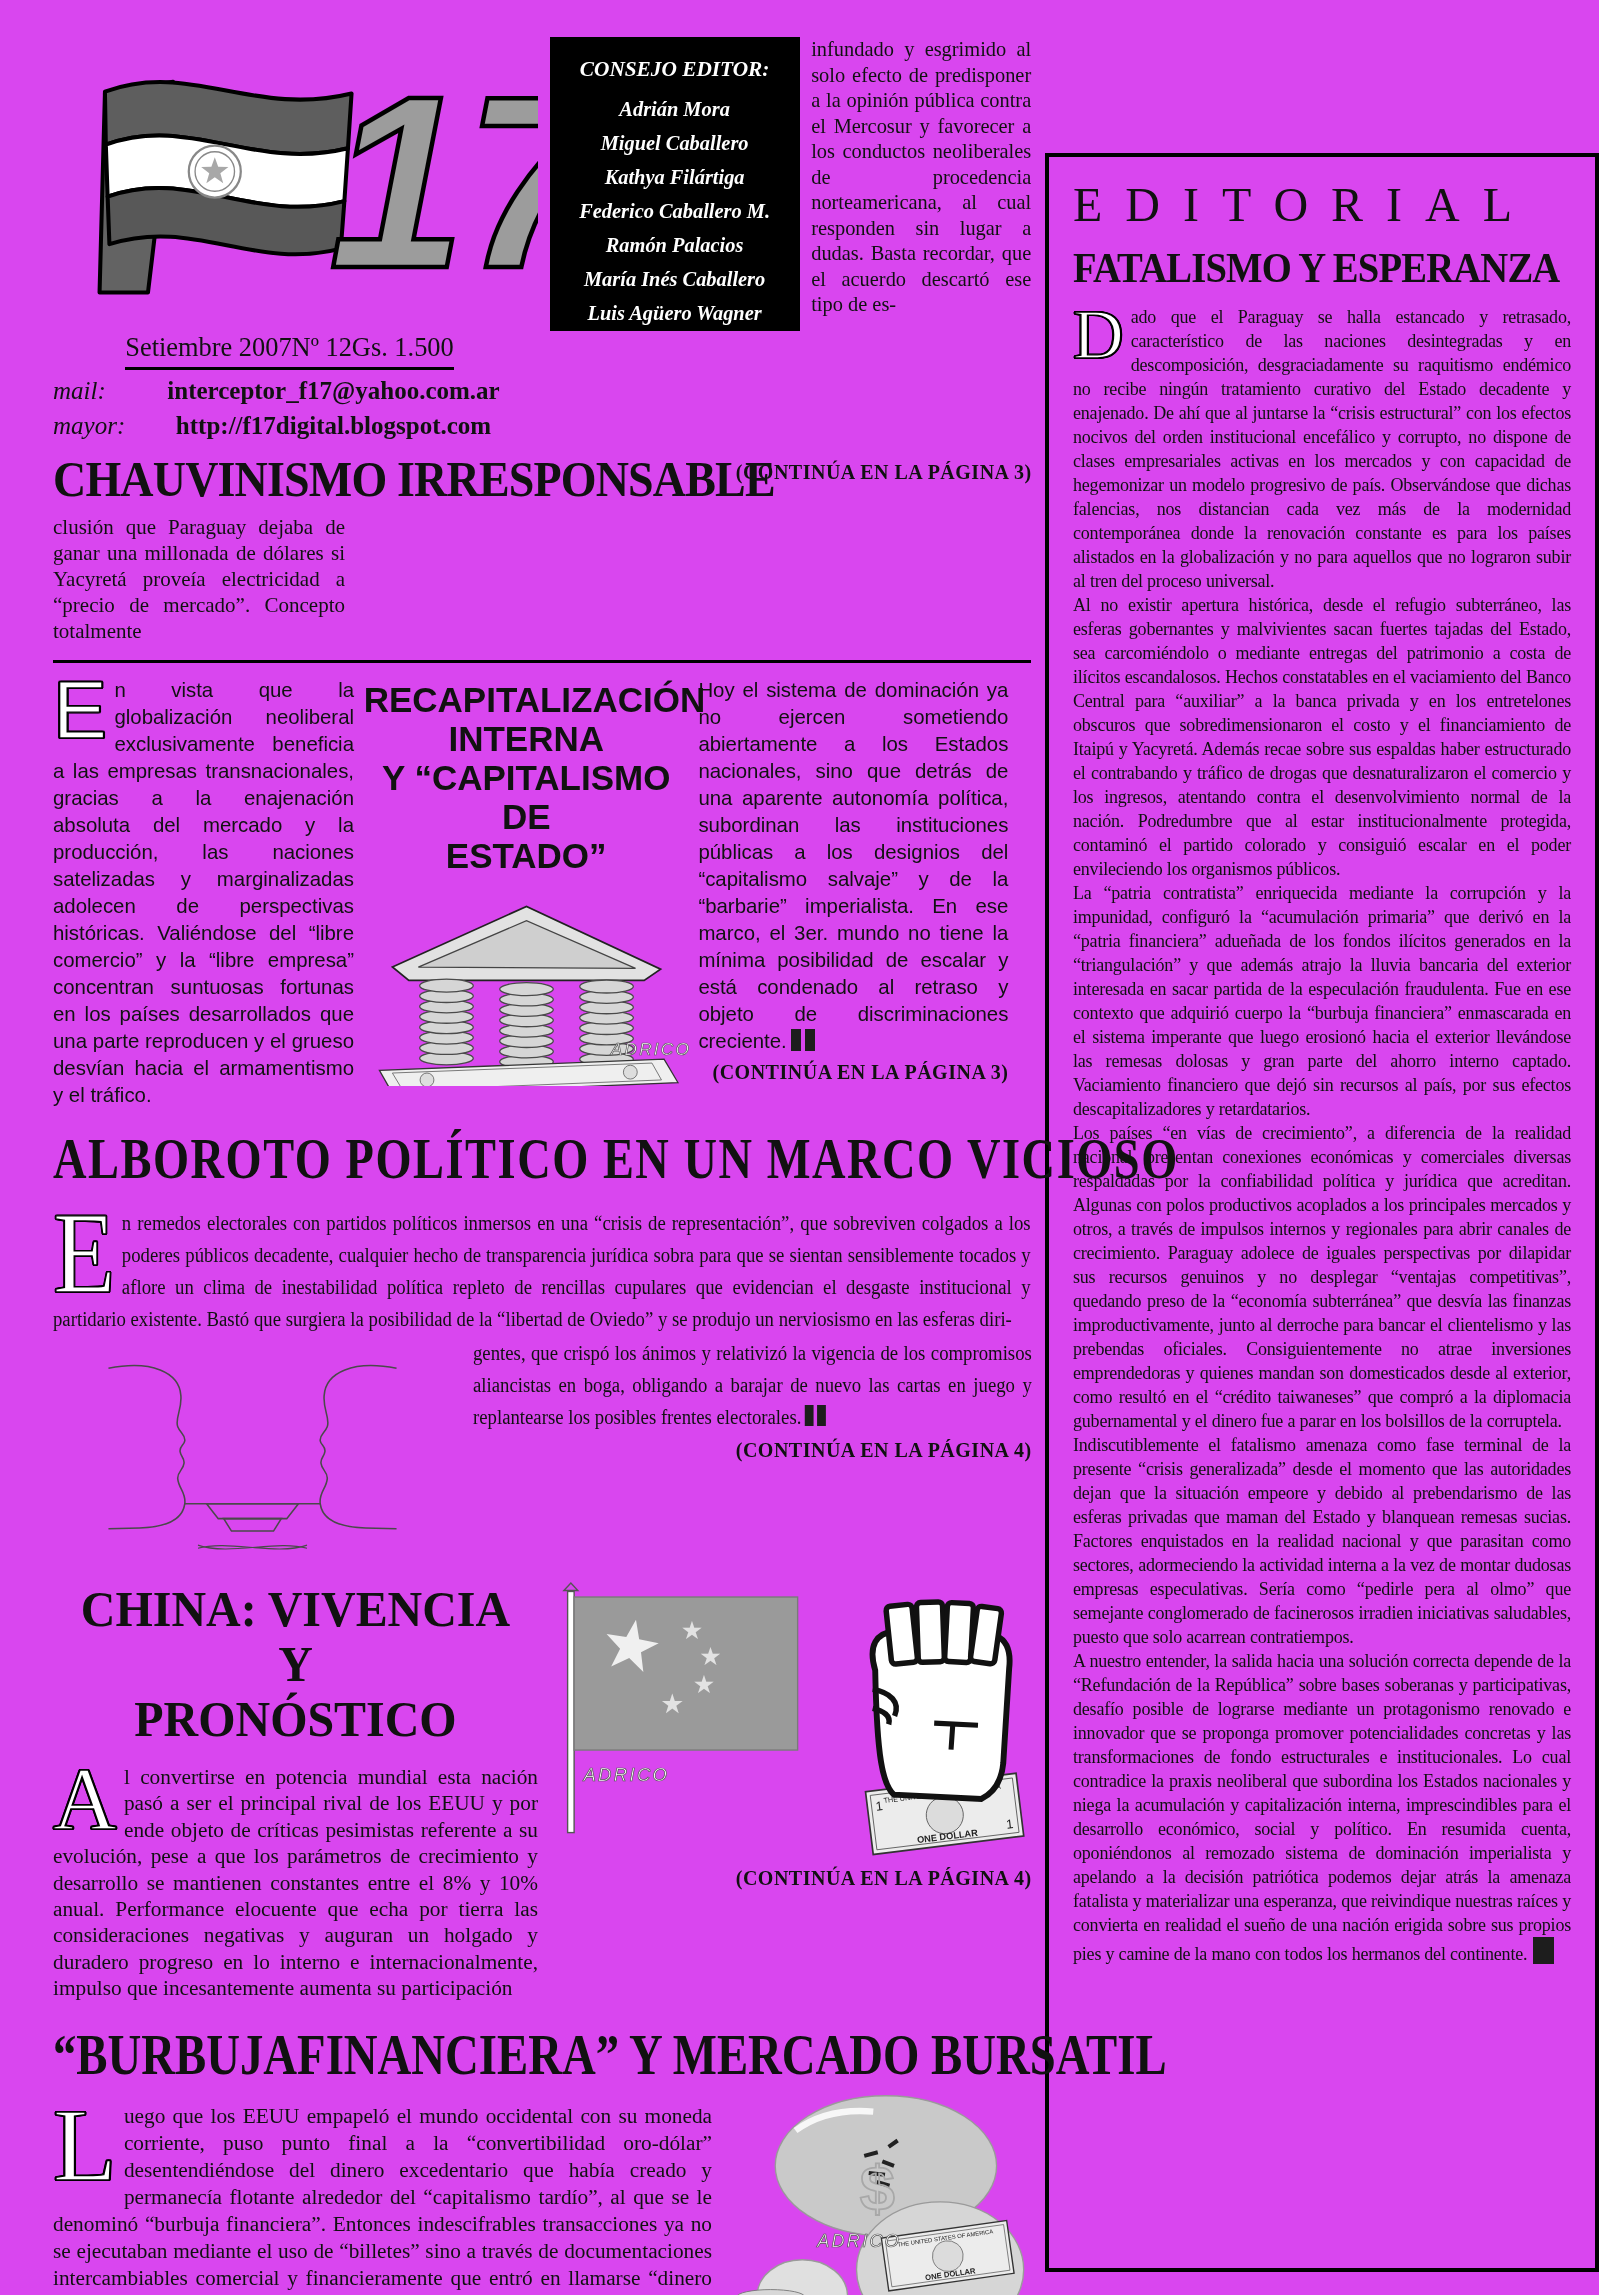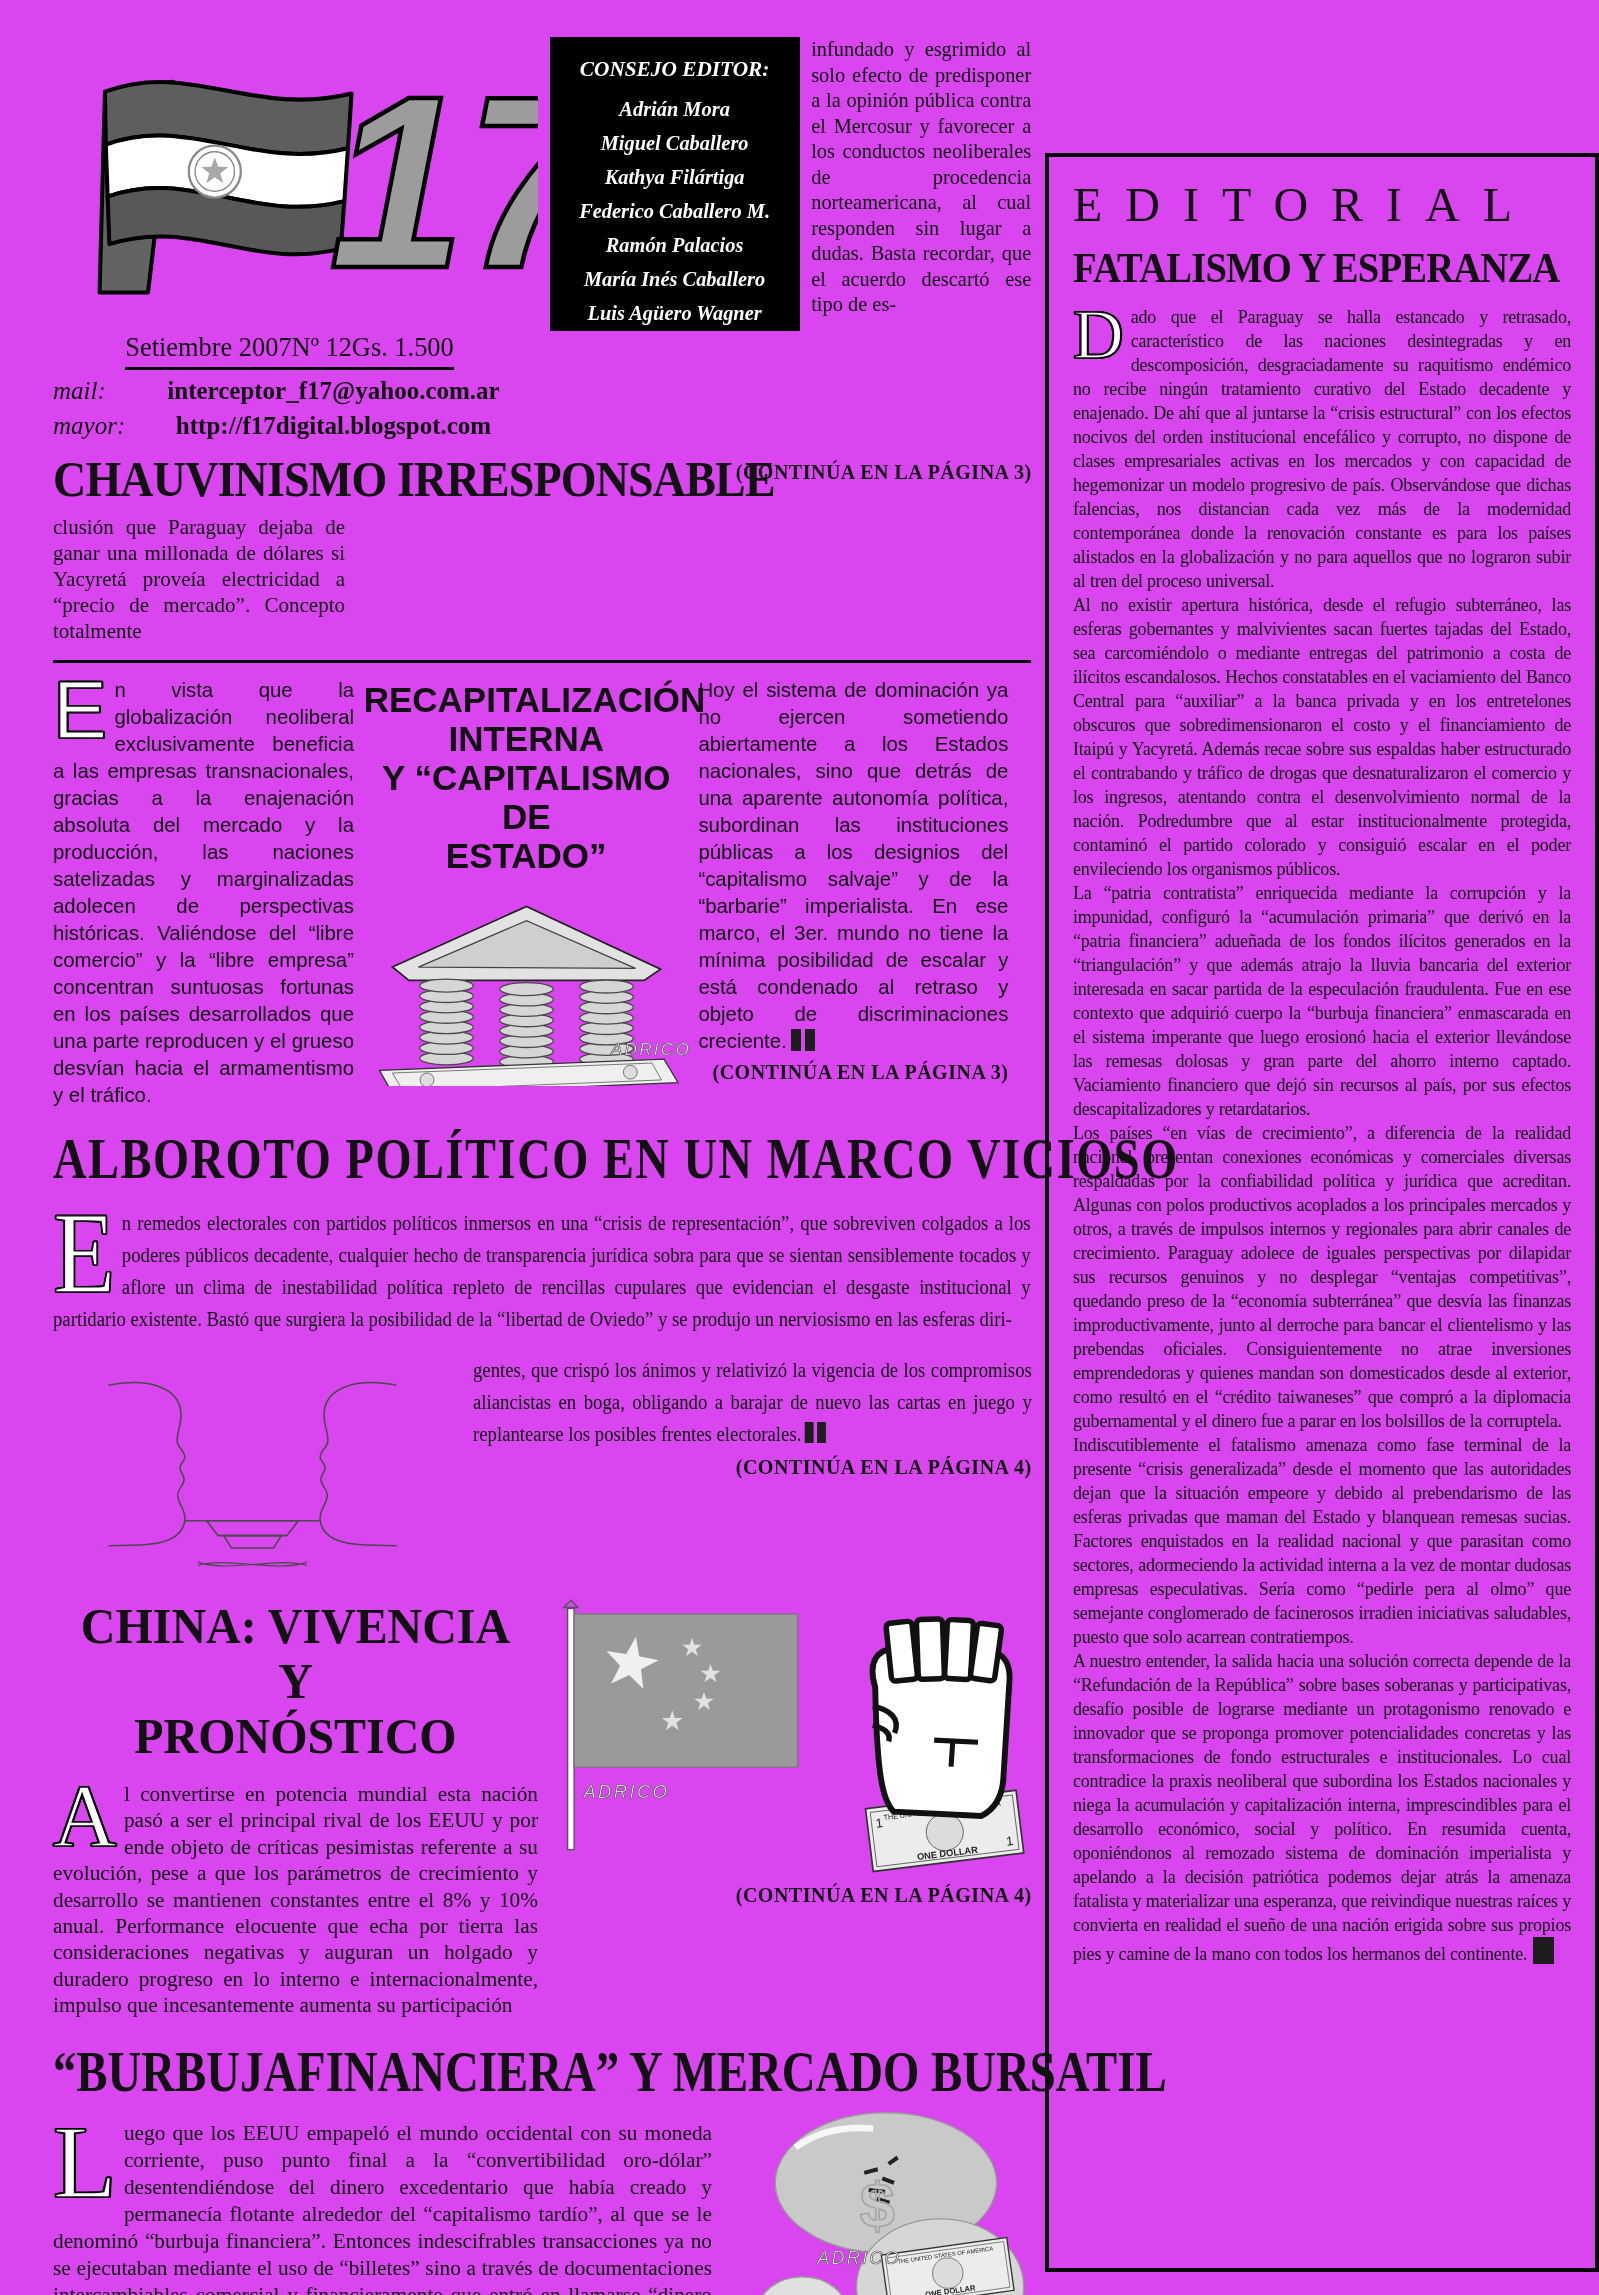--- a/index.html
+++ b/index.html
@@ -58,21 +58,21 @@
 
   
   .row-recap { display:grid; grid-template-columns:301px 325px 310px; column-gap:9.7px; }
   .recap-h { font-family:"Liberation Sans",sans-serif; font-weight:bold; font-size:35px; line-height:39px; text-align:center; margin-top:2.8px; }
   .bank-svg { display:block; width:325px; height:199px; margin-top:12px; }
 
   
   .alboroto { margin-top:21.3px; }
   .albo-h { font-weight:bold; font-size:58px; line-height:1; letter-spacing:1.9px; text-align:justify; text-align-last:justify; white-space:nowrap; display:flex; justify-content:space-between; }
   .albo-body { font-size:21.3px; line-height:32px; margin-top:18.5px; }
-  .row-albo2 { display:grid; grid-template-columns:408px 559px; column-gap:11.6px; margin-top:19px; }
+  .row-albo2 { display:grid; grid-template-columns:408px 559px; column-gap:11.6px; margin-top:2px; }
   .faces-svg { display:block; width:399px; height:218px; margin-top:8.3px; }
   .albo-cont { font-size:21.3px; line-height:32px; }
 
   
   .china { margin-top:19.5px; display:grid; grid-template-columns:485px 482px; column-gap:11.6px; }
   .china-h { font-weight:bold; font-size:51px; line-height:55px; text-align:center; transform:scaleX(.94); }
   .china-body { font-size:21.3px; line-height:26.4px; margin-top:16.7px; }
   .china-illos { display:flex; align-items:flex-start; }
   .flag-svg { display:block; width:262px; height:267px; }
   .fist-svg { display:block; width:209px; height:278px; margin-left:8.3px; }

